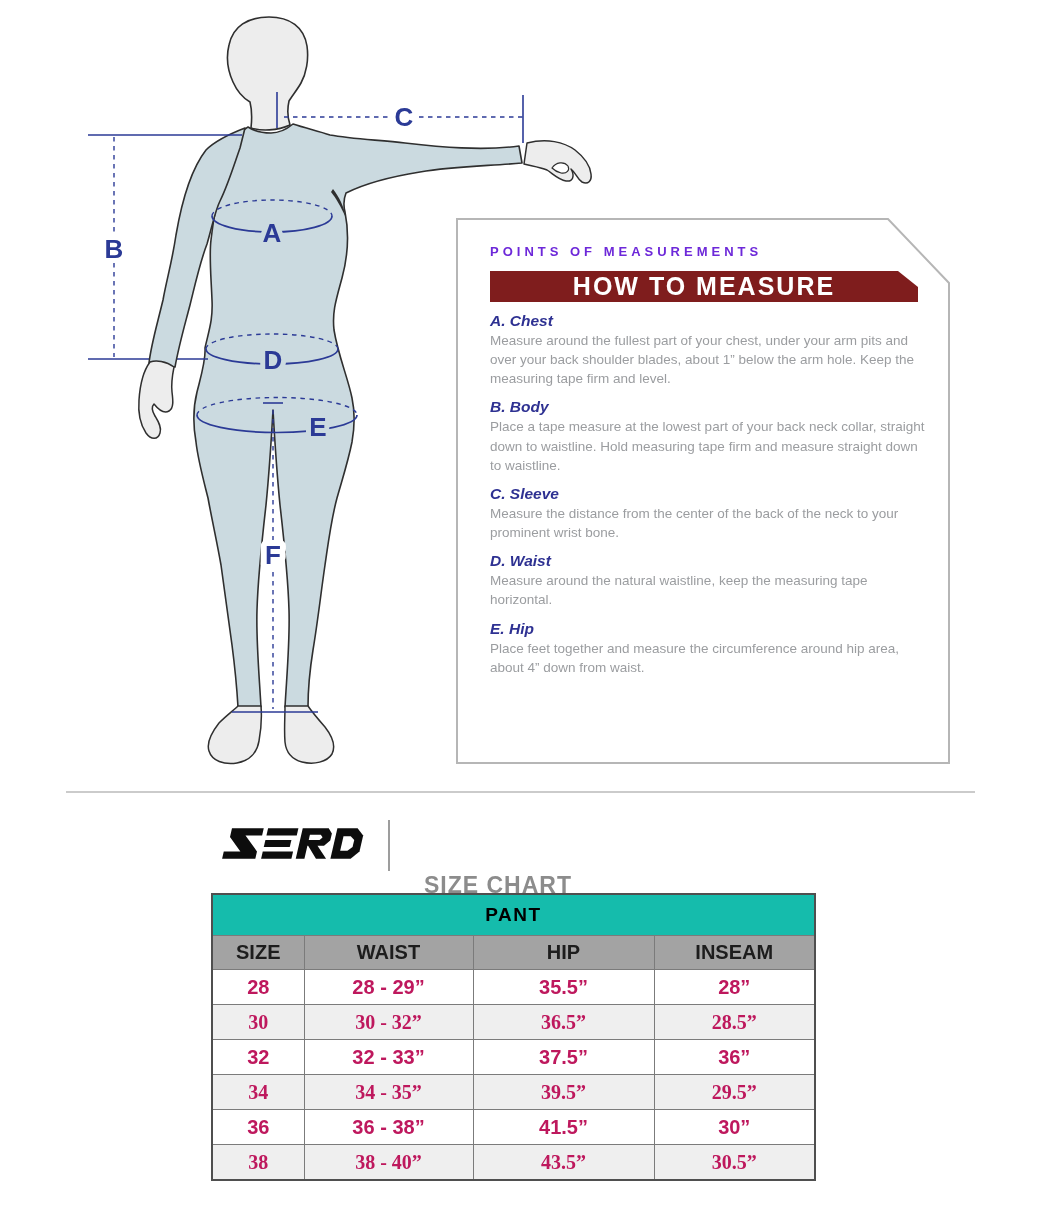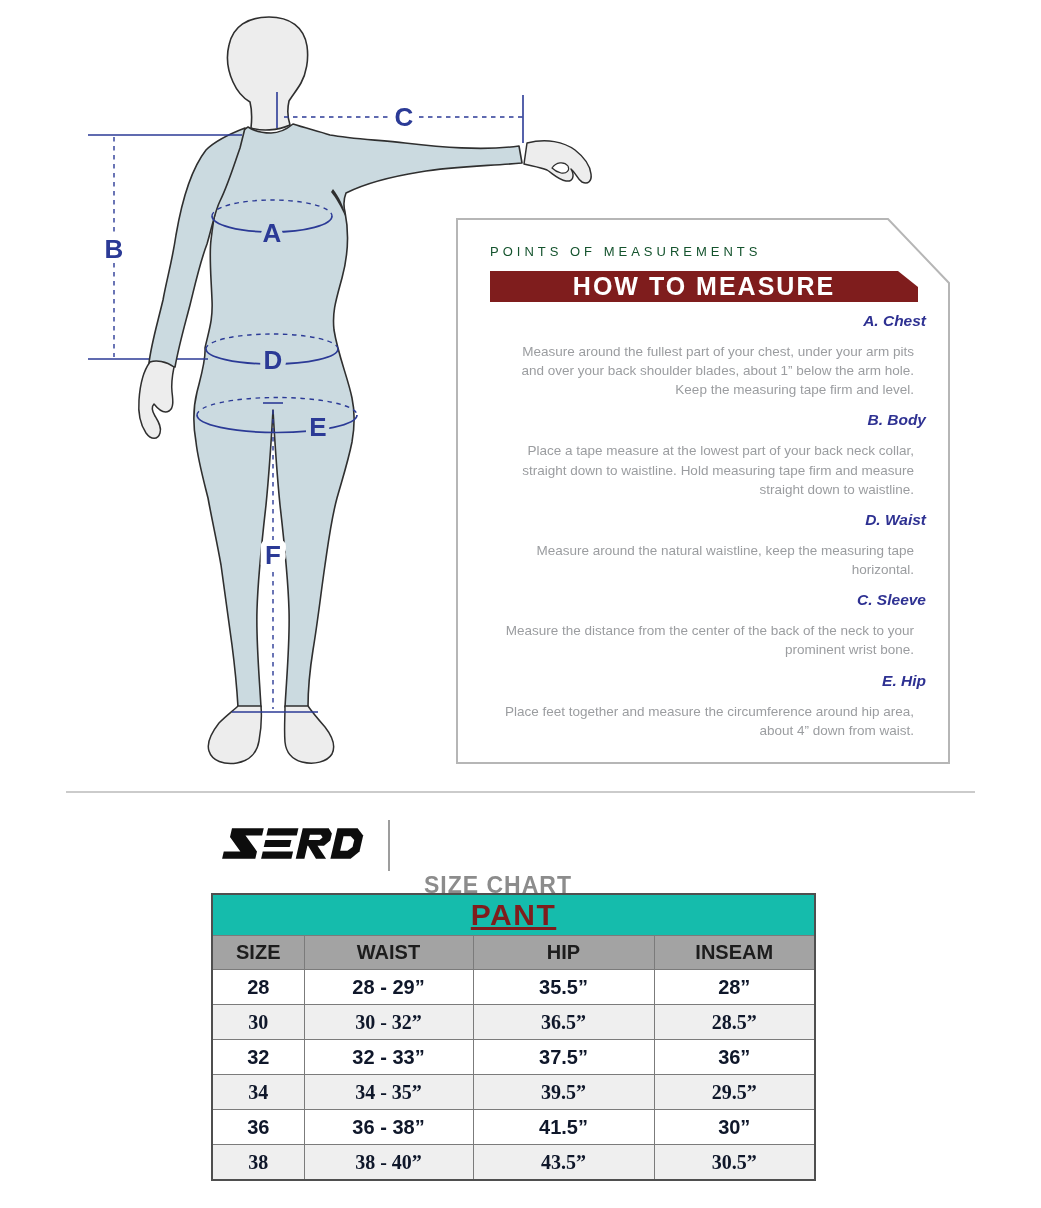--- a/index.html
+++ b/index.html
@@ -5,47 +5,47 @@
   html,body{margin:0;padding:0;background:#ffffff;}
   .page{position:relative;width:1041px;height:1208px;background:#fff;overflow:hidden;
         font-family:"Liberation Sans",sans-serif;}
 
   
   #figure-svg{position:absolute;left:0;top:0;}
 
   
   .panel{position:absolute;left:456px;top:218px;width:494px;height:546px;}
   .panel-frame{position:absolute;left:0;top:0;}
-  .eyebrow{position:absolute;left:34px;top:26px;font-size:13px;font-weight:normal;
-           letter-spacing:4px;color:#14532d;}
+  .eyebrow{position:absolute;left:34px;top:26px;font-size:13px;font-weight:bold;
+           letter-spacing:4px;color:#6d28d9;}
   .banner{position:absolute;left:34px;top:53px;width:428px;height:31px;background:#7f1d1d;
           clip-path:polygon(0 0, calc(100% - 20px) 0, 100% 16px, 100% 100%, 0 100%);
           text-align:center;line-height:31px;color:#ffffff;font-size:25px;font-weight:bold;
           letter-spacing:2px;}
   .sections{position:absolute;left:34px;top:94px;width:436px;}
-  .m-section{margin:0 0 10px 0;text-align:right;}
+  .m-section{margin:0 0 10px 0;}
   .m-section h3{margin:0 0 1px 0;font-size:15.5px;font-style:italic;font-weight:bold;
                 color:#2E3192;}
-  .m-section p{margin:12px;font-size:13.5px;line-height:1.42;color:#9B9DA0;}
+  .m-section p{margin:0;font-size:13.5px;line-height:1.42;color:#9B9DA0;}
 
   
   .divider{position:absolute;left:66px;top:791px;width:909px;height:2px;background:#CBCBCB;}
   #logo-svg{position:absolute;left:219px;top:820px;}
   .vrule{position:absolute;left:388px;top:820px;width:2px;height:51px;background:#9D9D9D;}
   .size-chart-title{position:absolute;left:424px;top:832px;font-size:23px;font-weight:bold;
                     color:#8C8C8C;letter-spacing:1px;margin-top:40px;}
 
   
   table.size-table{position:absolute;left:211px;top:893px;width:603px;border-collapse:collapse;
                    table-layout:fixed;border:2px solid #4F4F4F;}
   table.size-table th, table.size-table td{border:1px solid #7B7B7B;text-align:center;
                    padding:0;font-weight:bold;}
-  .t-title{height:40px;background:#15BCAC;color:#7f1d1d;font-size:30px;letter-spacing:1.5px;text-decoration:underline;}
+  .t-title{height:40px;background:#15BCAC;color:#000000;font-size:19px;letter-spacing:1.5px;}
   .t-head th{height:33px;background:#a3a3a3;color:#1D1D1D;font-size:20px;}
-  .t-row td{height:34px;color:#0f172a;font-size:20px;background:#fff;}
+  .t-row td{height:34px;color:#be185d;font-size:20px;background:#fff;}
   .t-row.alt td{background:#EFEFEF;font-family:Liberation Serif, serif;}
 </style>
 </head>
 <body>
 
 <div class="page">
 
   <svg id="figure-svg" width="620" height="790" viewBox="0 0 620 790">
 
     <path d="M 248,127
@@ -153,26 +153,26 @@
     <div class="sections">
       <div class="m-section">
         <h3>A. Chest</h3>
         <p>Measure around the fullest part of your chest, under your arm pits and over your back shoulder blades, about 1” below the arm hole. Keep the measuring tape firm and level.</p>
       </div>
       <div class="m-section">
         <h3>B. Body</h3>
         <p>Place a tape measure at the lowest part of your back neck collar, straight down to waistline. Hold measuring tape firm and measure straight down to waistline.</p>
       </div>
       <div class="m-section">
+        <h3>C. Sleeve</h3>
+        <p>Measure the distance from the center of the back of the neck to your prominent wrist bone.</p>
+      </div>
+      <div class="m-section">
         <h3>D. Waist</h3>
         <p>Measure around the natural waistline, keep the measuring tape horizontal.</p>
-      </div>
-      <div class="m-section">
-        <h3>C. Sleeve</h3>
-        <p>Measure the distance from the center of the back of the neck to your prominent wrist bone.</p>
       </div>
       <div class="m-section">
         <h3>E. Hip</h3>
         <p>Place feet together and measure the circumference around hip area, about 4” down from waist.</p>
       </div>
     </div>
   </div>
 
   <div class="divider"></div>
 

